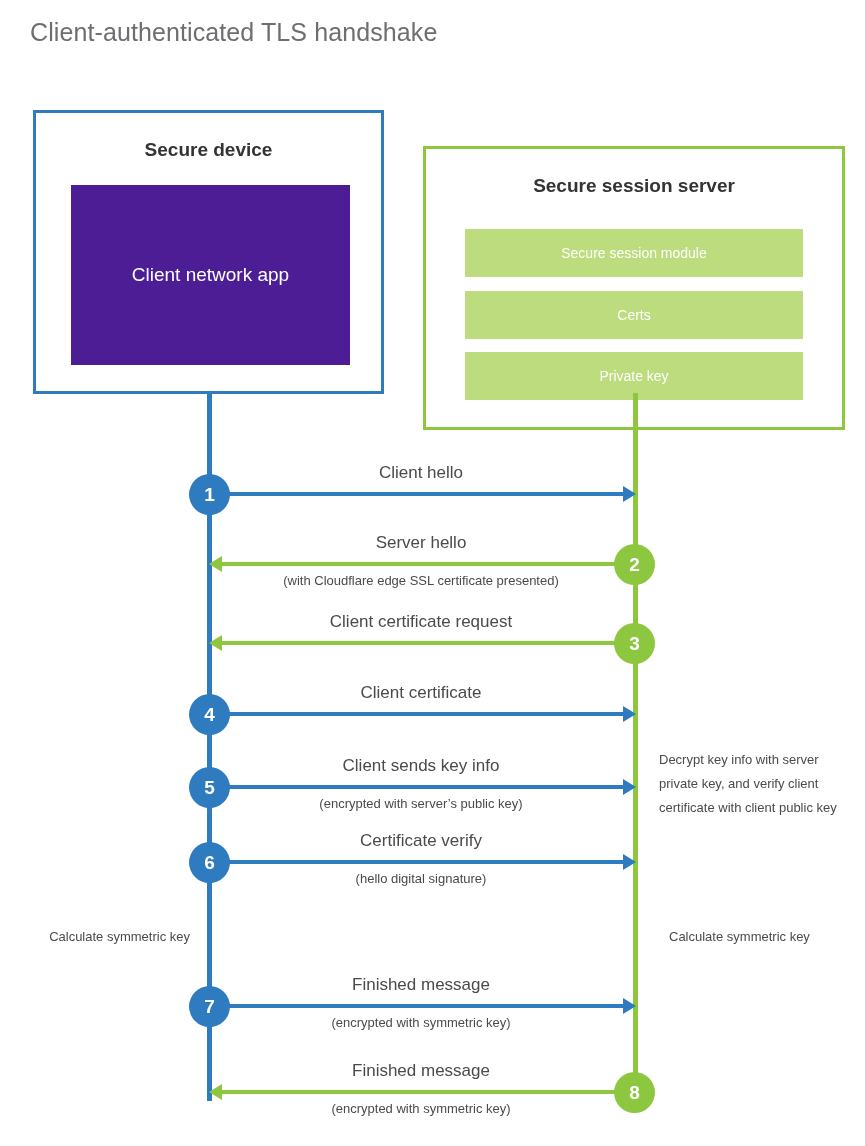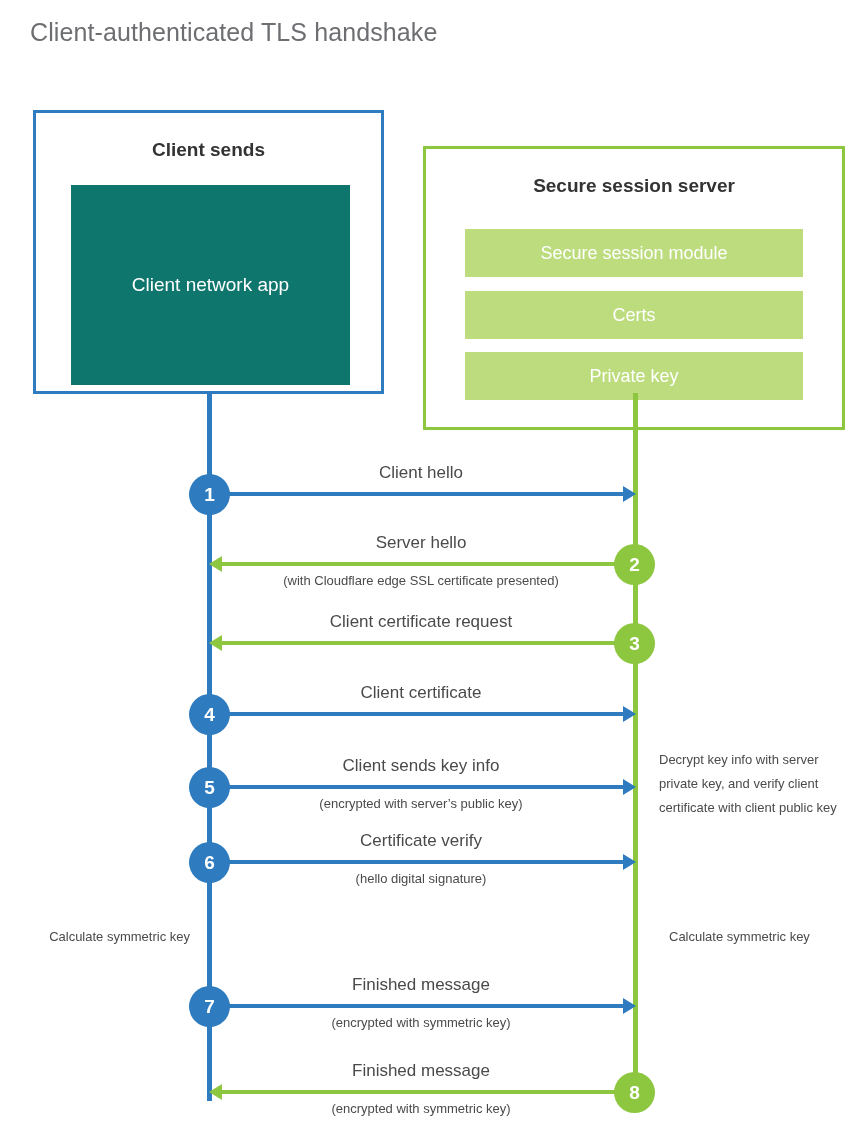--- a/index.html
+++ b/index.html
@@ -58,38 +58,38 @@
     font-weight: 700;
     color: #333333;
   }
 
   
   #client-network-app {
     position: absolute;
     left: 35px;
     top: 72px;
     width: 279px;
-    height: 200px;
-    background: #0f766e;
+    height: 180px;
+    background: #4c1d95;
     color: #ffffff;
     font-size: 19px;
     line-height: 26px;
     display: flex;
     align-items: center;
     justify-content: center;
     text-align: center;
   }
   .server-block {
     position: absolute;
     left: 39px;
     width: 338px;
     height: 48px;
     background: #bcdc7e;
     color: #ffffff;
-    font-size: 18px;
+    font-size: 14px;
     display: flex;
     align-items: center;
     justify-content: center;
     text-align: center;
   }
   #server-block-0 { top: 80px; }
   #server-block-1 { top: 142px; }
   #server-block-2 { top: 203px; }
 
   
@@ -220,21 +220,21 @@
     width: 190px;
     text-align: left;
   }
 </style>
 </head>
 <body>
 
 <div id="diagram-title">Client-authenticated TLS handshake</div>
 
 <div class="party-box" id="client-device-box">
-  <div class="party-title">Client sends</div>
+  <div class="party-title">Secure device</div>
   <div id="client-network-app">Client network app</div>
 </div>
 
 <div class="party-box" id="secure-session-server-box">
   <div class="party-title">Secure session server</div>
   <div class="server-block" id="server-block-0">Secure session module</div>
   <div class="server-block" id="server-block-2">Private key</div>
   <div class="server-block" id="server-block-1">Certs</div>
 </div>
 

